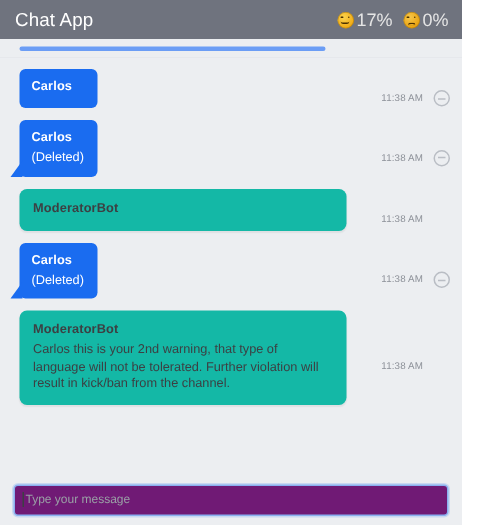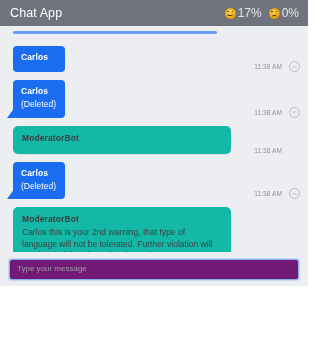--- a/index.html
+++ b/index.html
@@ -7,21 +7,21 @@
   html, body {
     width: 308px;
     height: 350px;
     overflow: hidden;
     font-family: "Liberation Sans", sans-serif;
     background: #ffffff;
   }
 
   .app {
     width: 308px;
-    height: 286px;
+    height: 350px;
     display: flex;
     flex-direction: column;
     background: #ffffff;
     position: relative;
   }
 
   
   .header {
     height: 26px;
     flex: 0 0 26px;
@@ -135,21 +135,21 @@
 
   
   .messages {
     flex: 1 1 auto;
     background: #eceef1;
     overflow: hidden;
     padding: 7px 0 4px 0;
   }
   .msg-row {
     display: flex;
-    align-items: flex-end;
+    align-items: center;
     padding: 0 8px 0 13px;
     margin-bottom: 8px;
     position: relative;
   }
   .msg-body {
     flex: 0 1 auto;
     max-width: 218px;
     position: relative;
   }
   .bubble {

